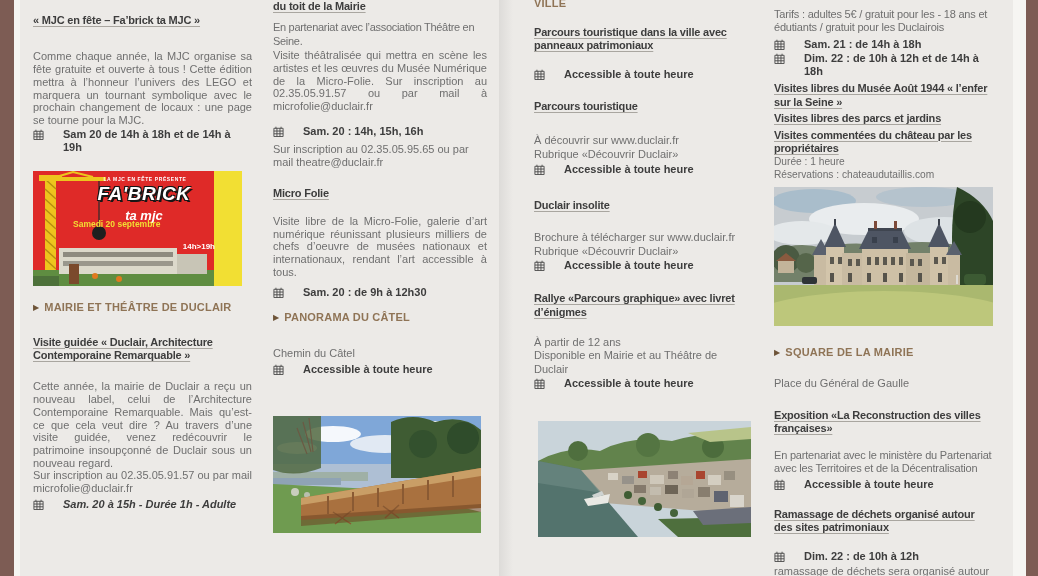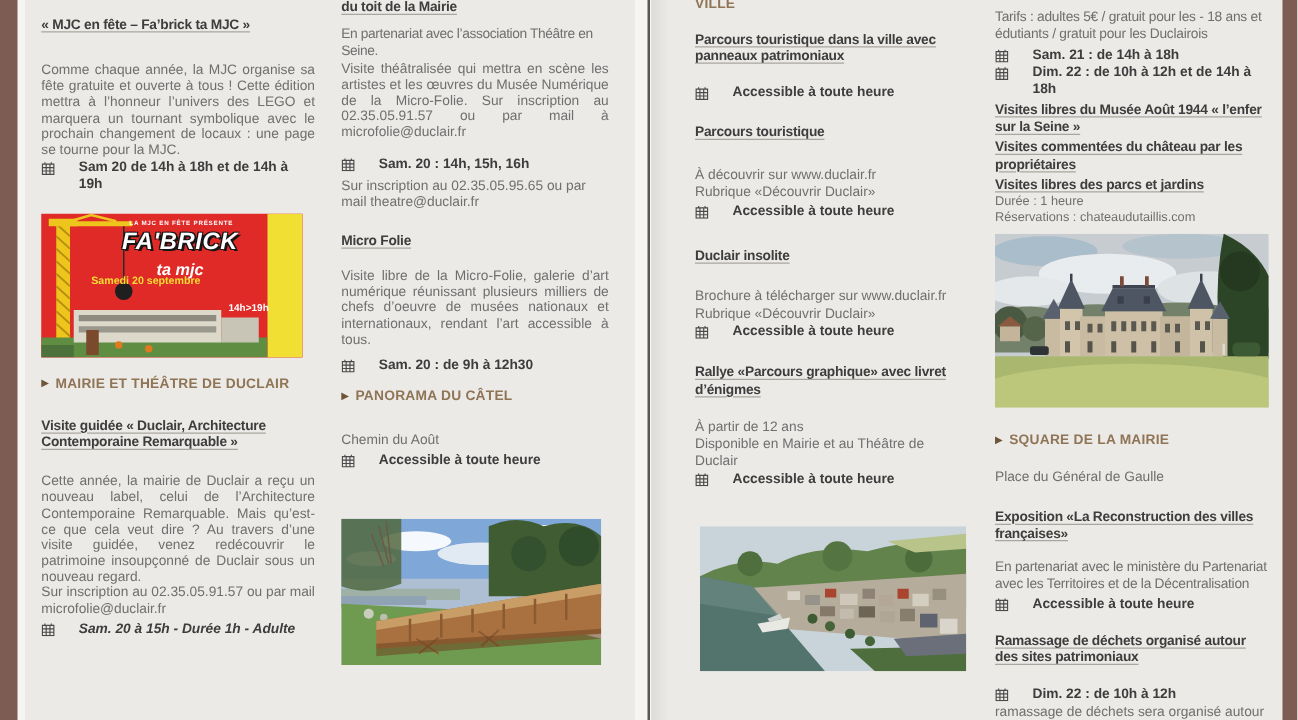--- a/index.html
+++ b/index.html
@@ -8,21 +8,21 @@
     background:#f6f5f2;
     font-family:"Liberation Sans","DejaVu Sans",sans-serif;
     -webkit-font-smoothing:antialiased;
   }
   .canvas{position:absolute;inset:0;}
   .strip{position:absolute;top:0;bottom:0;background:#7d5c54;}
   .strip-left{left:0;width:14px;}
   .strip-right{left:1026px;width:12px;}
   .page{position:absolute;top:0;height:576px;background:#eceae7;}
   .page-left{left:20px;width:488px;}
-  .page-right{left:521px;width:494px;padding-left:20px;}
+  .page-right{left:499px;width:494px;padding-left:20px;}
   .page-right .edge-shade{position:absolute;left:0;top:0;bottom:0;width:14px;
     background:linear-gradient(90deg,rgba(90,90,90,0.10),rgba(90,90,90,0));}
   .fold{position:absolute;left:518px;top:0;width:2px;height:576px;background:#59595b;}
   .col{position:absolute;top:0;height:576px;}
 
   .h-sub{font-size:11px;line-height:13.4px;font-weight:700;color:#3d3d3d;letter-spacing:-0.2px;
     text-decoration:underline;text-decoration-thickness:1px;text-decoration-color:#a9a6a0;text-underline-offset:2px;margin:0;}
   .h-section{font-size:11px;font-weight:700;color:#8f7456;letter-spacing:0.2px;line-height:13px;margin:0;}
   .tri{font-size:8px;color:#6e5438;margin-right:5px;position:relative;top:-1px;}
   .gray{font-size:11px;line-height:12.7px;color:#6f6f6f;margin:0;}
@@ -130,21 +130,21 @@
       <div class="sched" style="margin-top:8px;">
         <svg class="cal" viewBox="0 0 12 12">
             <path d="M1 2.5h10v9H1z M1 5.5h10 M1 8.5h10 M4.3 2.5v9 M7.6 2.5v9 M3.2 0.8v2 M8.8 0.8v2" stroke="#4a4a4a" stroke-width="1" fill="none"></path>
           </svg>
         <span>Sam. 20 : de 9h à 12h30</span>
       </div>
 
       <div class="h-section" style="margin-top:12px;">
         <span class="tri">▶</span><span>PANORAMA DU CÂTEL</span>
       </div>
-      <p class="line" style="margin-top:22px;">Chemin du Août</p>
+      <p class="line" style="margin-top:22px;">Chemin du Câtel</p>
       <div class="sched" style="margin-top:2px;">
         <svg class="cal" viewBox="0 0 12 12">
             <path d="M1 2.5h10v9H1z M1 5.5h10 M1 8.5h10 M4.3 2.5v9 M7.6 2.5v9 M3.2 0.8v2 M8.8 0.8v2" stroke="#4a4a4a" stroke-width="1" fill="none"></path>
           </svg>
         <span>Accessible à toute heure</span>
       </div>
 
       <svg class="photo" style="margin-top:40px;" width="208" height="117" viewBox="0 0 208 117" preserveAspectRatio="none">
         <rect width="208" height="72" fill="#7fa7d8"></rect>
         <rect y="48" width="208" height="24" fill="#aebfd4"></rect>
@@ -265,22 +265,22 @@
         <span>Sam. 21 : de 14h à 18h</span>
       </div>
       <div class="sched" style="margin-top:1px;">
         <svg class="cal" viewBox="0 0 12 12">
             <path d="M1 2.5h10v9H1z M1 5.5h10 M1 8.5h10 M4.3 2.5v9 M7.6 2.5v9 M3.2 0.8v2 M8.8 0.8v2" stroke="#4a4a4a" stroke-width="1" fill="none"></path>
           </svg>
         <span>Dim. 22 : de 10h à 12h et de 14h à 18h</span>
       </div>
 
       <h3 class="h-sub" style="margin-top:4px;">Visites libres du Musée Août 1944 « l’enfer sur la Seine »</h3>
+      <h3 class="h-sub" style="margin-top:3px;">Visites libres des parcs et jardins</h3>
       <h3 class="h-sub" style="margin-top:3px;">Visites commentées du château par les propriétaires</h3>
-      <h3 class="h-sub" style="margin-top:3px;">Visites libres des parcs et jardins</h3>
       <p class="small" style="margin-top:1px;">Durée : 1 heure</p>
       <p class="small" style="margin-top:0;">Réservations : chateaudutaillis.com</p>
 
       <svg class="photo" style="margin-top:6px;" width="219" height="139" viewBox="0 0 219 139" preserveAspectRatio="none">
         <rect width="219" height="100" fill="#c7ccd0"></rect>
         <ellipse cx="40" cy="14" rx="42" ry="12" fill="#9db6c9" opacity="0.7"></ellipse>
         <ellipse cx="150" cy="10" rx="48" ry="10" fill="#a9bccb" opacity="0.6"></ellipse>
         <ellipse cx="90" cy="32" rx="55" ry="16" fill="#e9ecee"></ellipse>
         <ellipse cx="170" cy="44" rx="40" ry="14" fill="#dde2e5"></ellipse>
         <ellipse cx="28" cy="46" rx="35" ry="12" fill="#e4e8ea"></ellipse>

